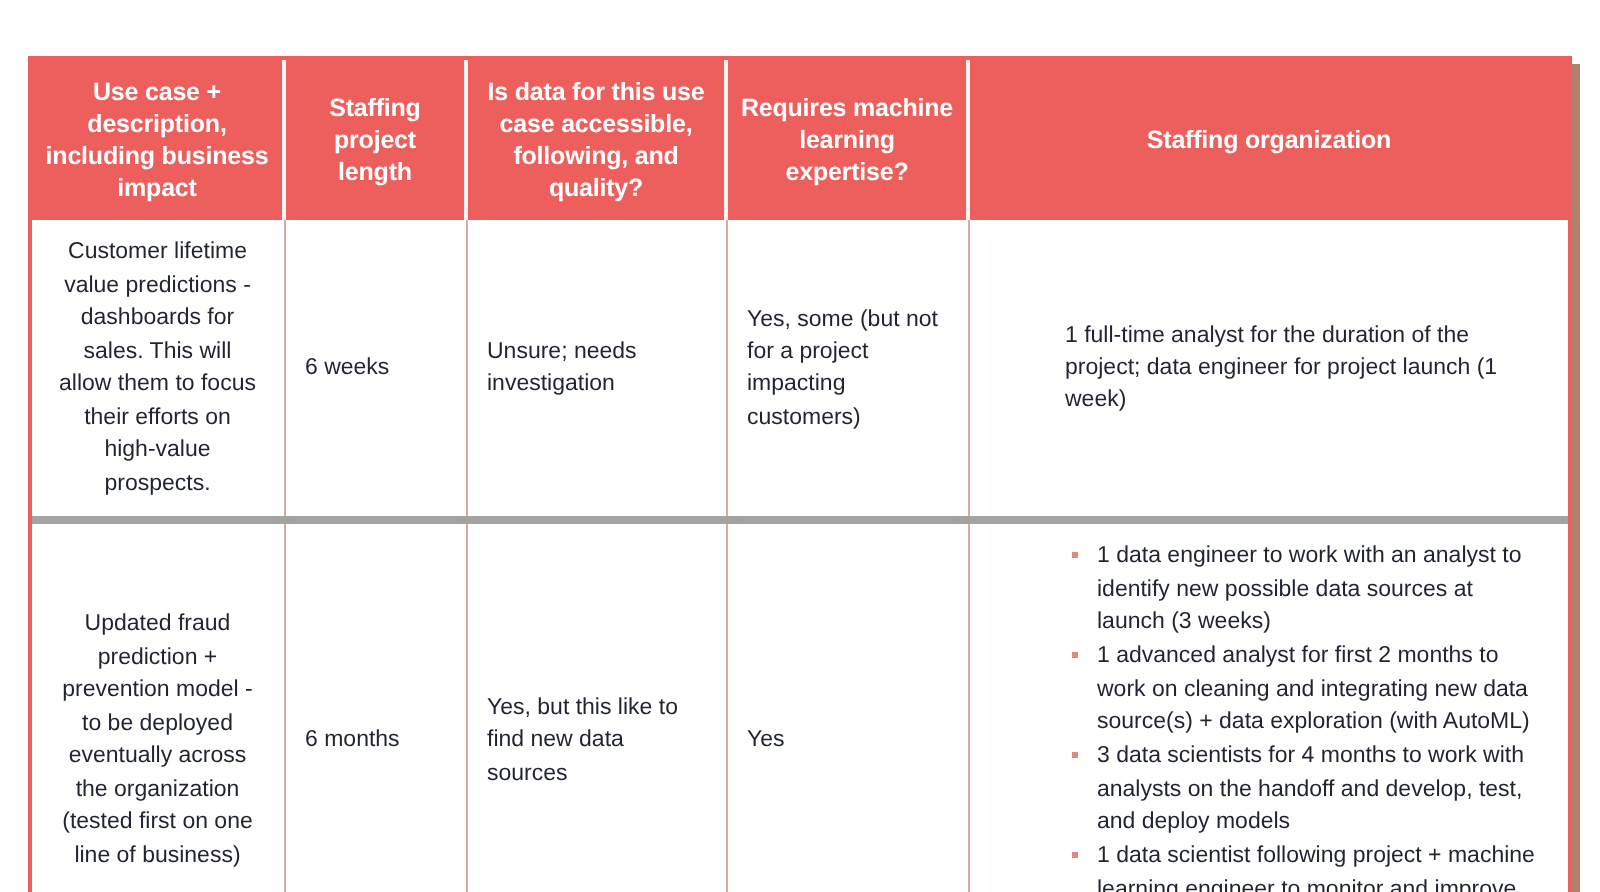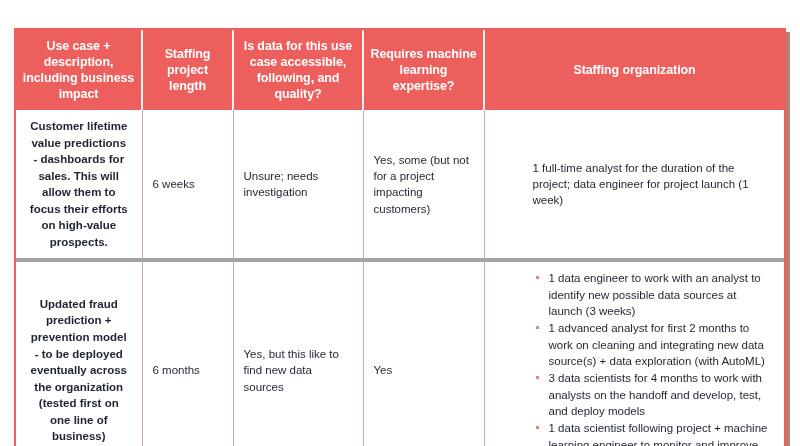--- a/index.html
+++ b/index.html
@@ -67,21 +67,21 @@
   }
   tbody td:last-child {
     border-right: none;
     padding-left: 48px;
   }
   tbody tr:first-child td {
     border-top: none;
   }
 
   td.usecase-cell {
-    font-weight: bold;
+    font-weight: normal;
     text-align: center;
     padding-left: 12px;
     padding-right: 12px;
     line-height: 1.44;
   }
 
   td.length-cell,
   td.data-cell,
   td.ml-cell {
     text-align: left;

